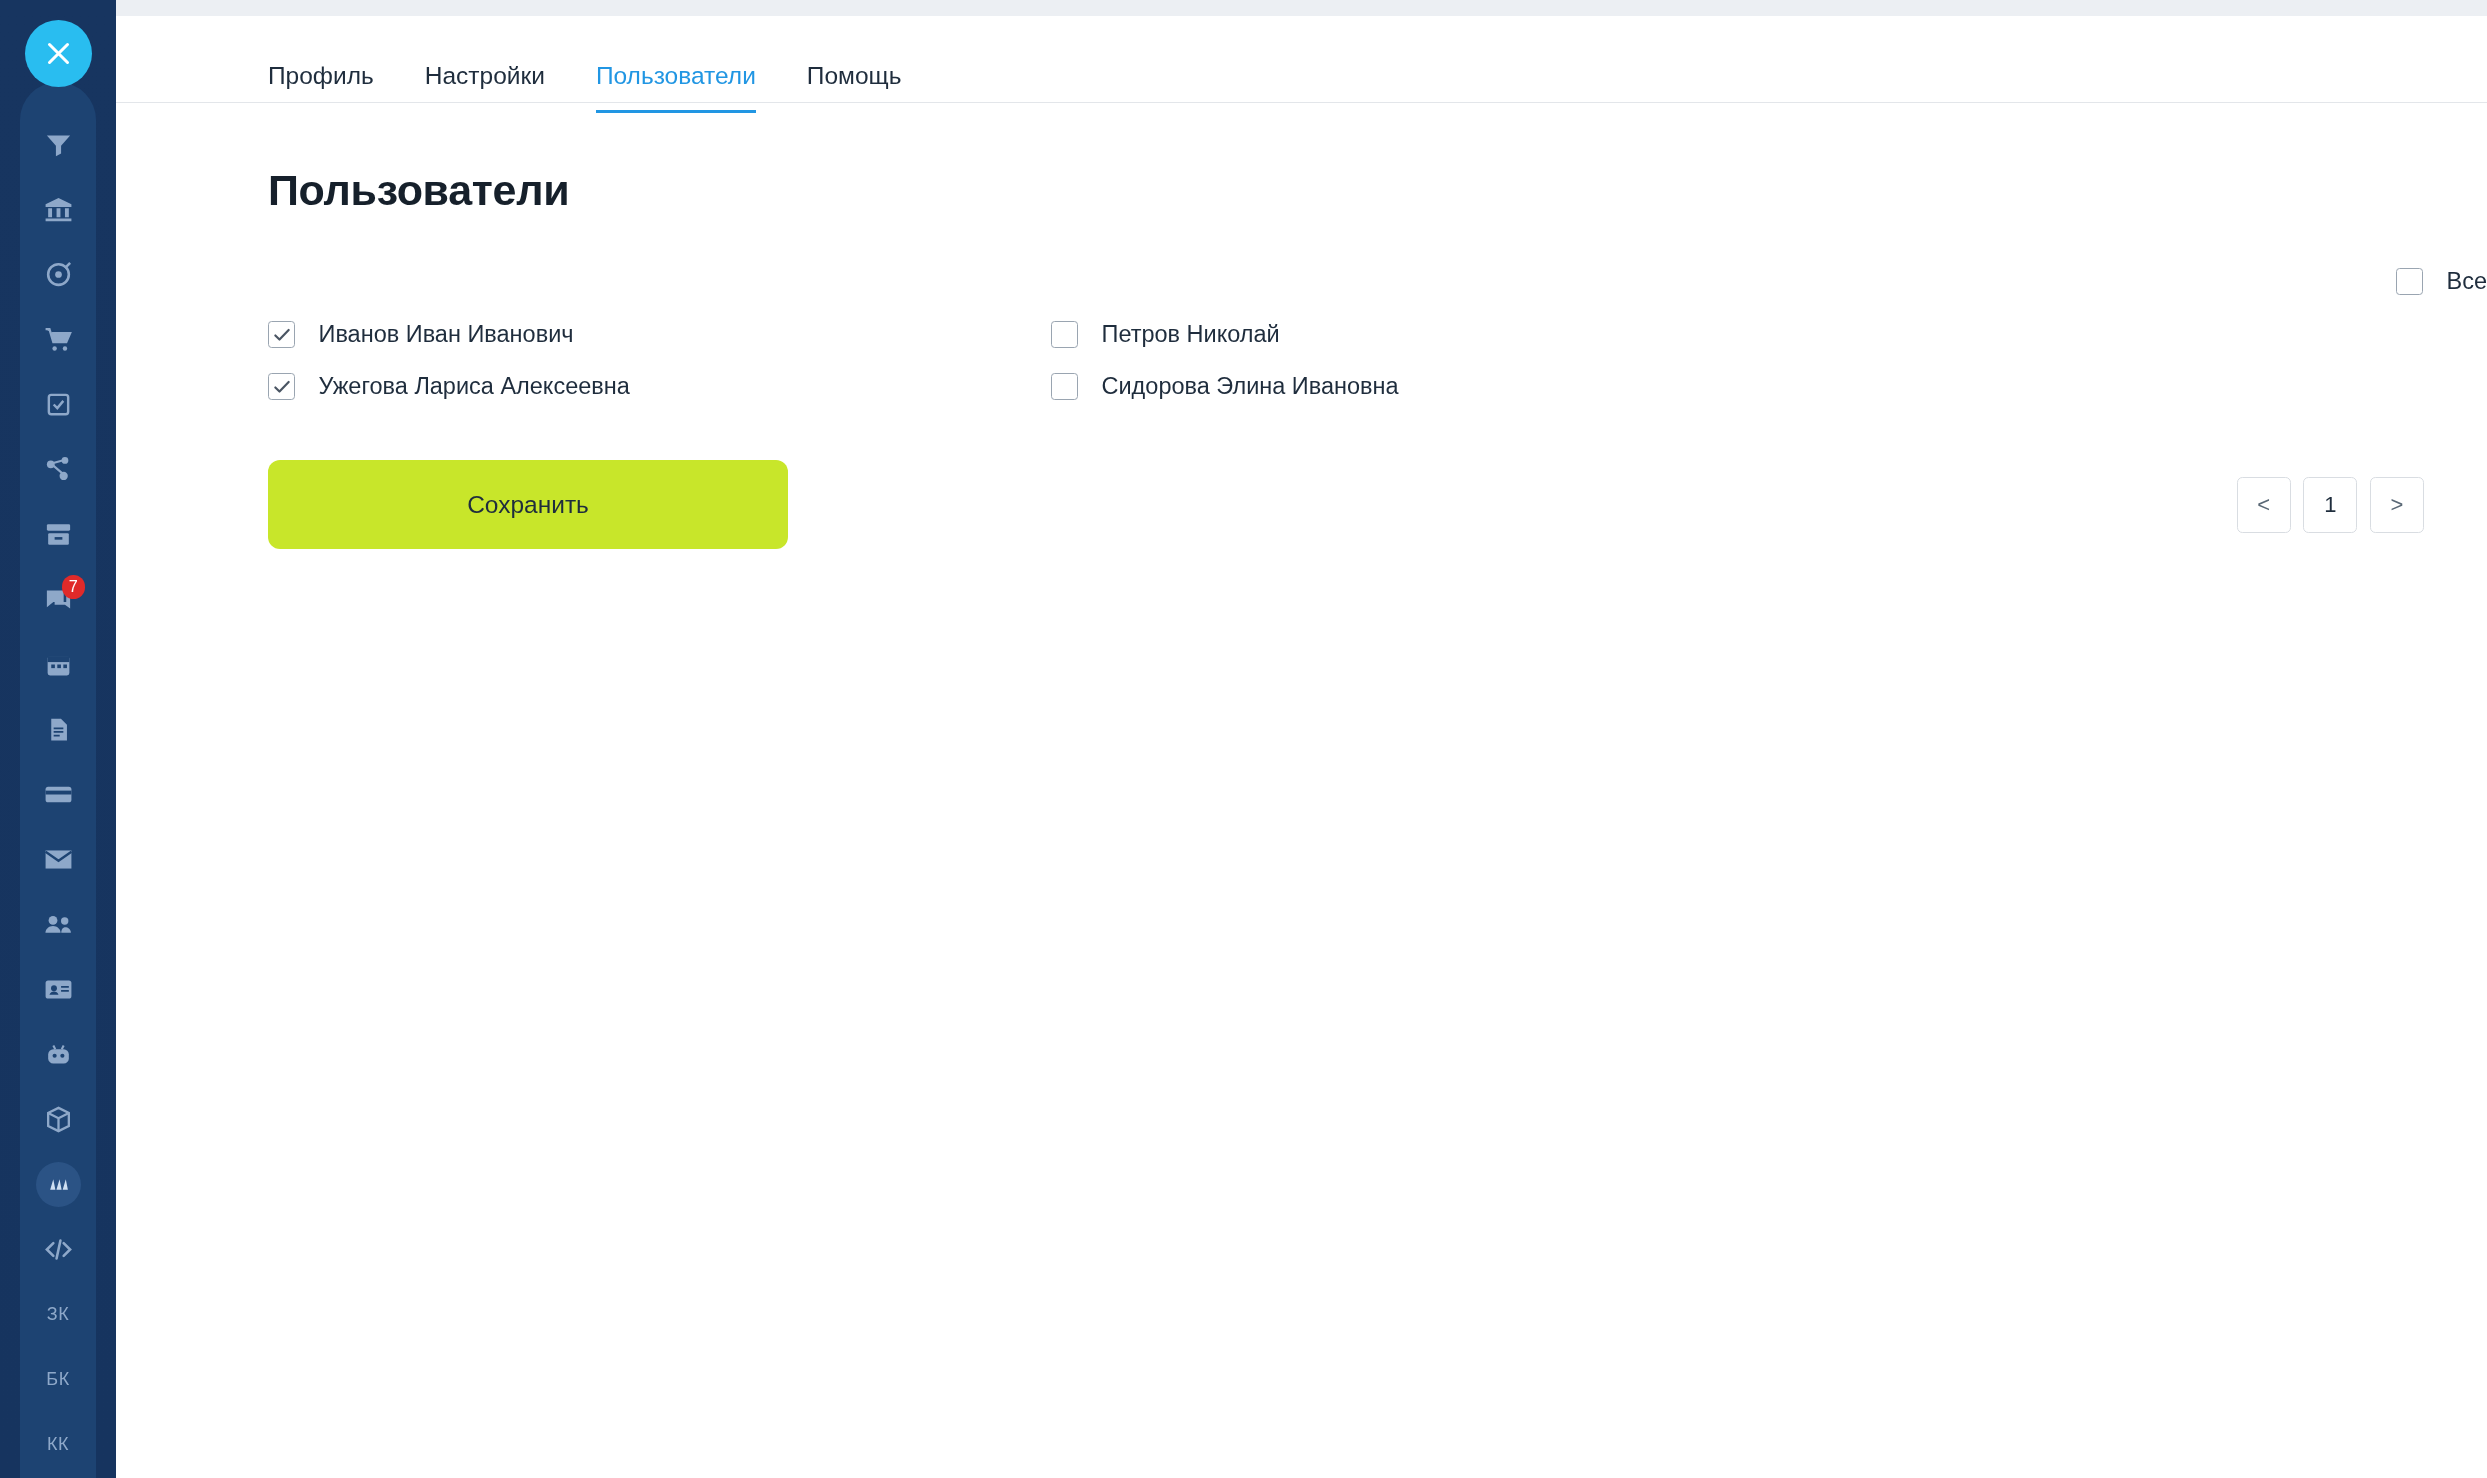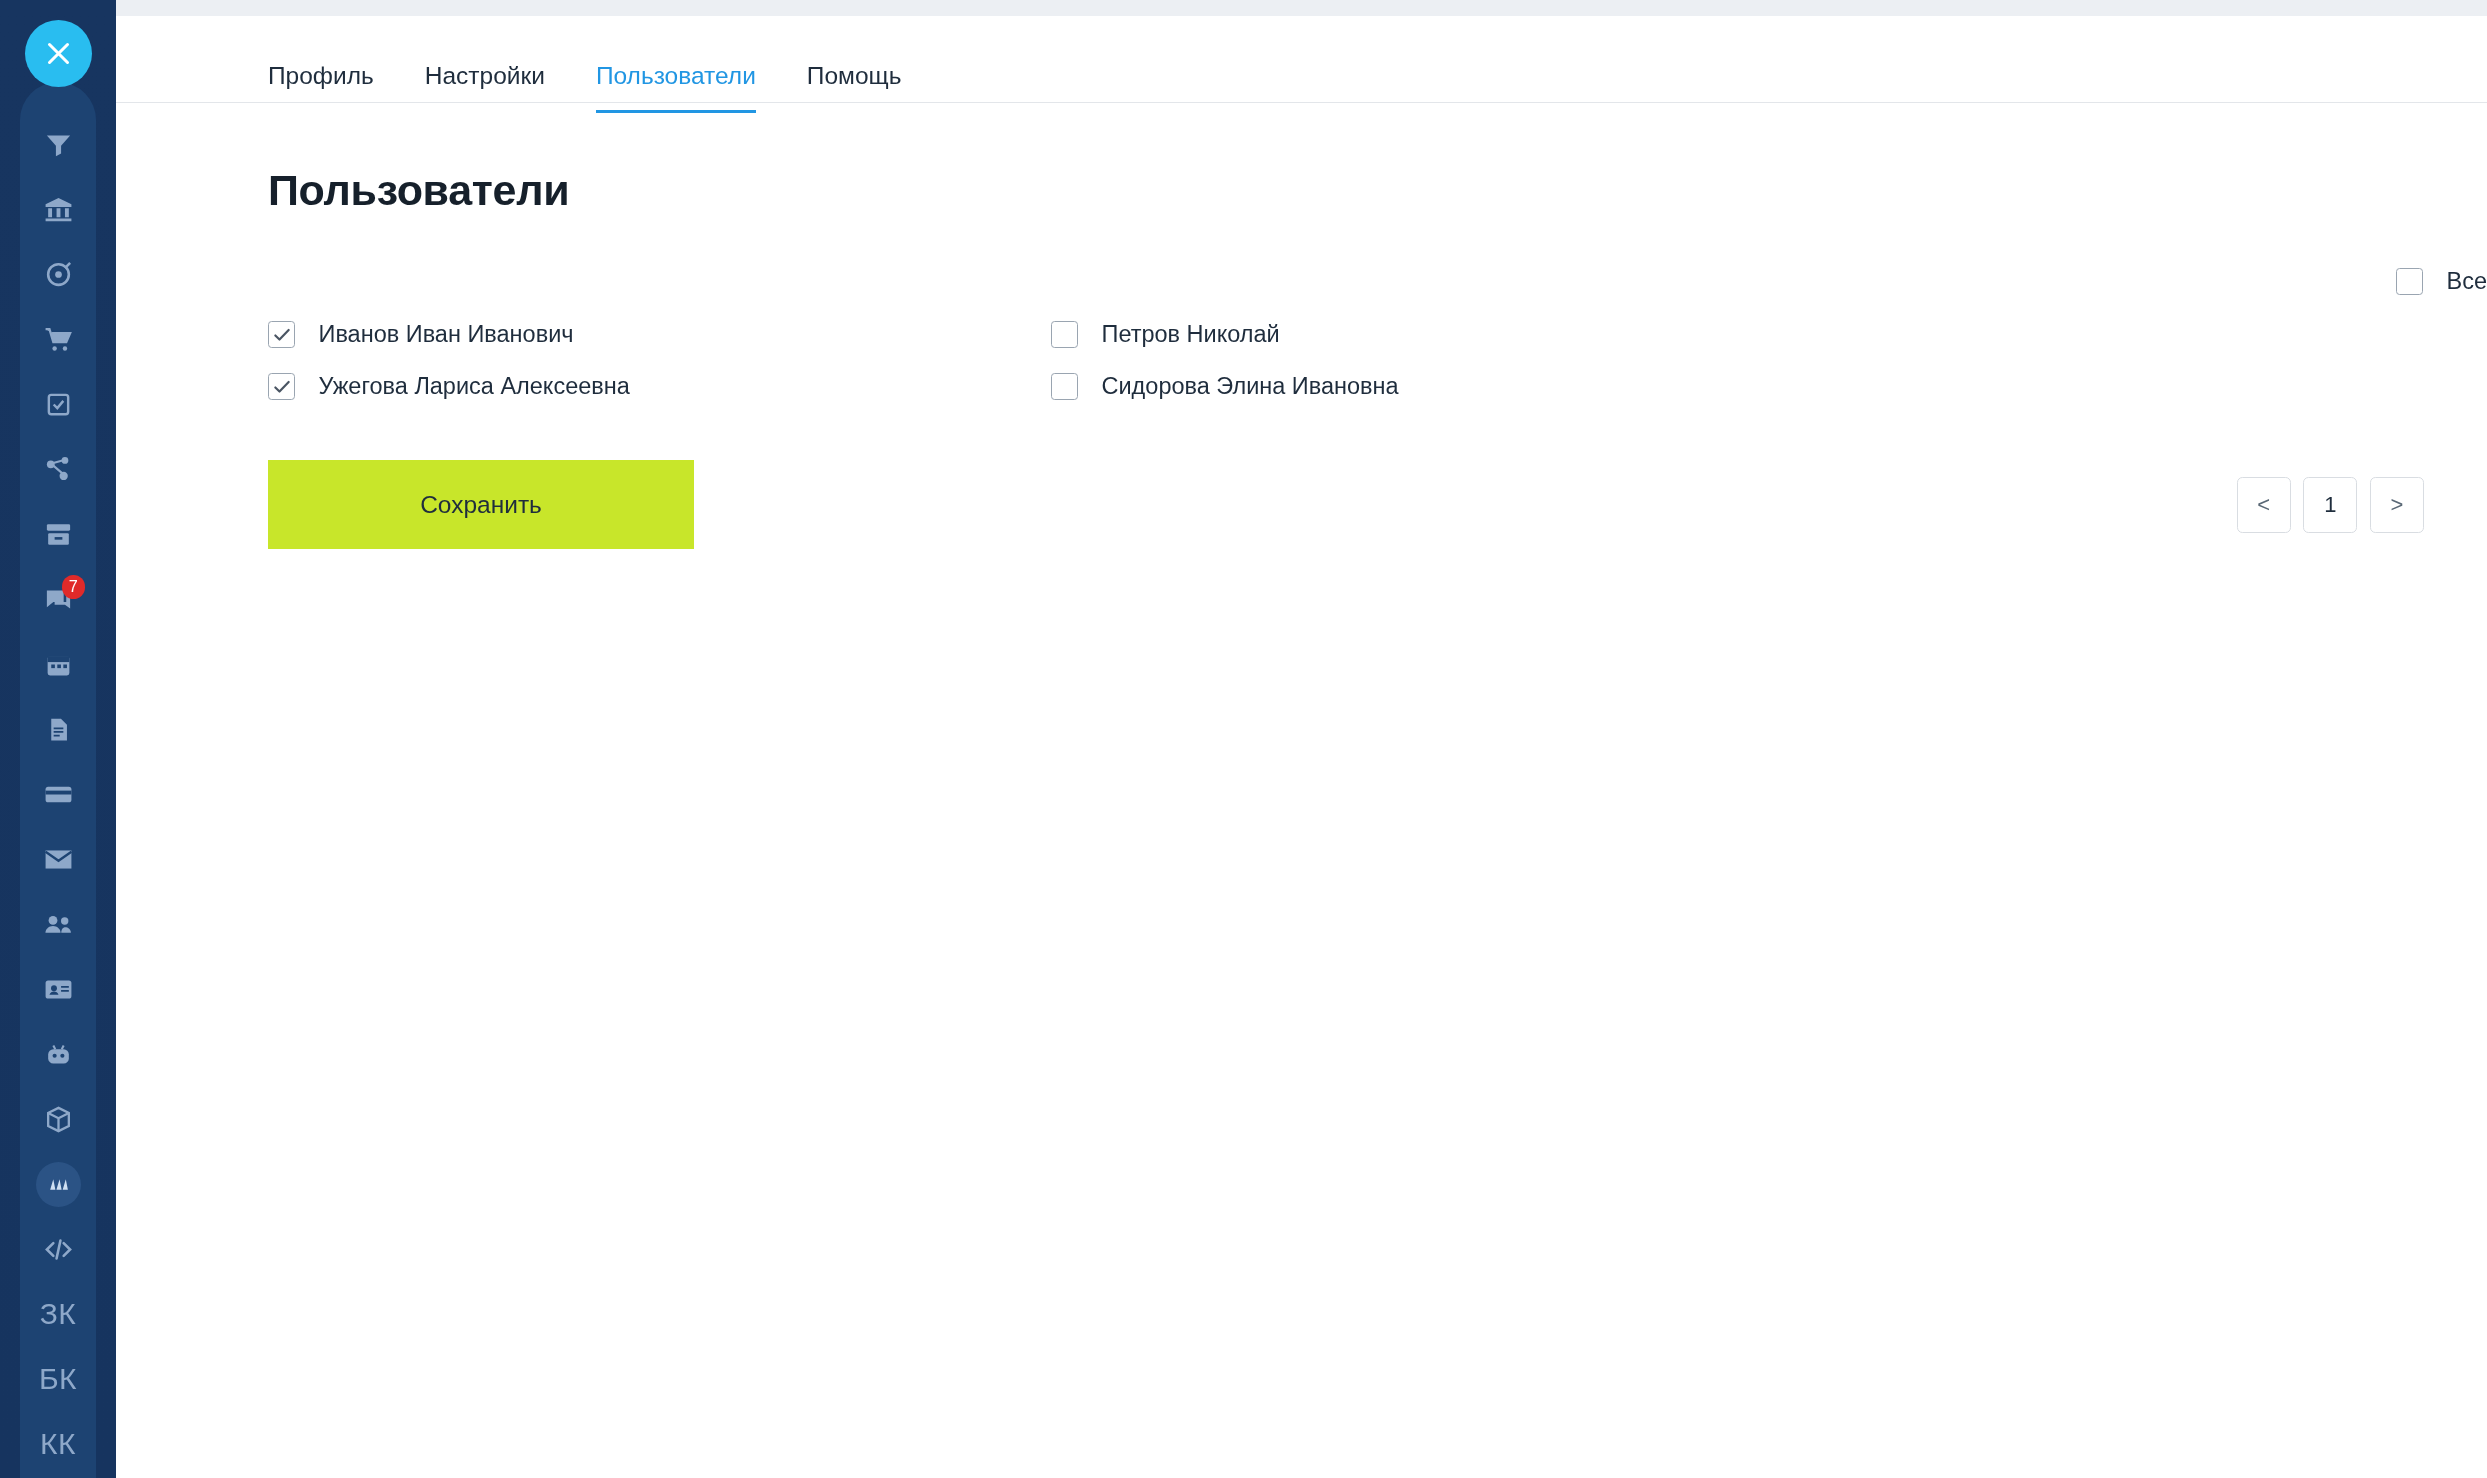--- a/index.html
+++ b/index.html
@@ -61,21 +61,21 @@
   .nav-item {
     width: 76px; height: 65px;
     display: flex; align-items: center; justify-content: center;
     position: relative;
     cursor: pointer;
     color: #8ea8c9;
   }
   .nav-item svg { display:block; }
   .nav-item .txt {
     color: #8ea8c9;
-    font-size: 30px;
+    font-size: 18px;
     letter-spacing: 0.5px;
     font-family: "Liberation Sans", sans-serif;
     text-align: right;
   }
   .nav-item.highlight {
     color: #b9cde6;
   }
   .nav-item .ring {
     width: 45px; height: 45px; border-radius: 50%;
     background: #2b5385;
@@ -182,25 +182,25 @@
     row-gap: 25px;
     max-width: 1630px;
   }
 
   .save-row {
     margin-top: 60px;
     display: flex;
     align-items: center;
   }
   .save-btn {
-    width: 426px;
+    width: 520px;
     height: 89px;
     background: #c8e62a;
     border: none;
-    border-radius: 0;
+    border-radius: 12px;
     color: #1f2d3d;
     font-size: 24.5px;
     font-family: "Liberation Sans", sans-serif;
     cursor: pointer;
   }
   .pager {
     position: absolute;
     right: 63px;
     display: flex;
     gap: 12.7px;

